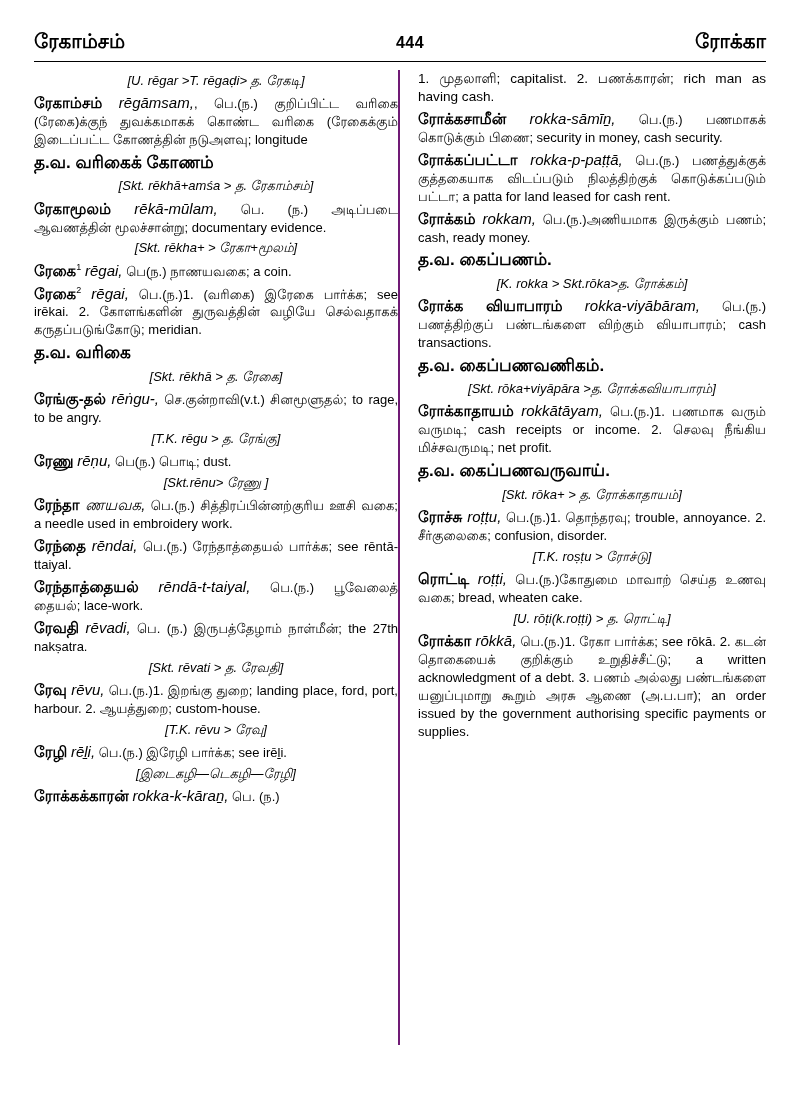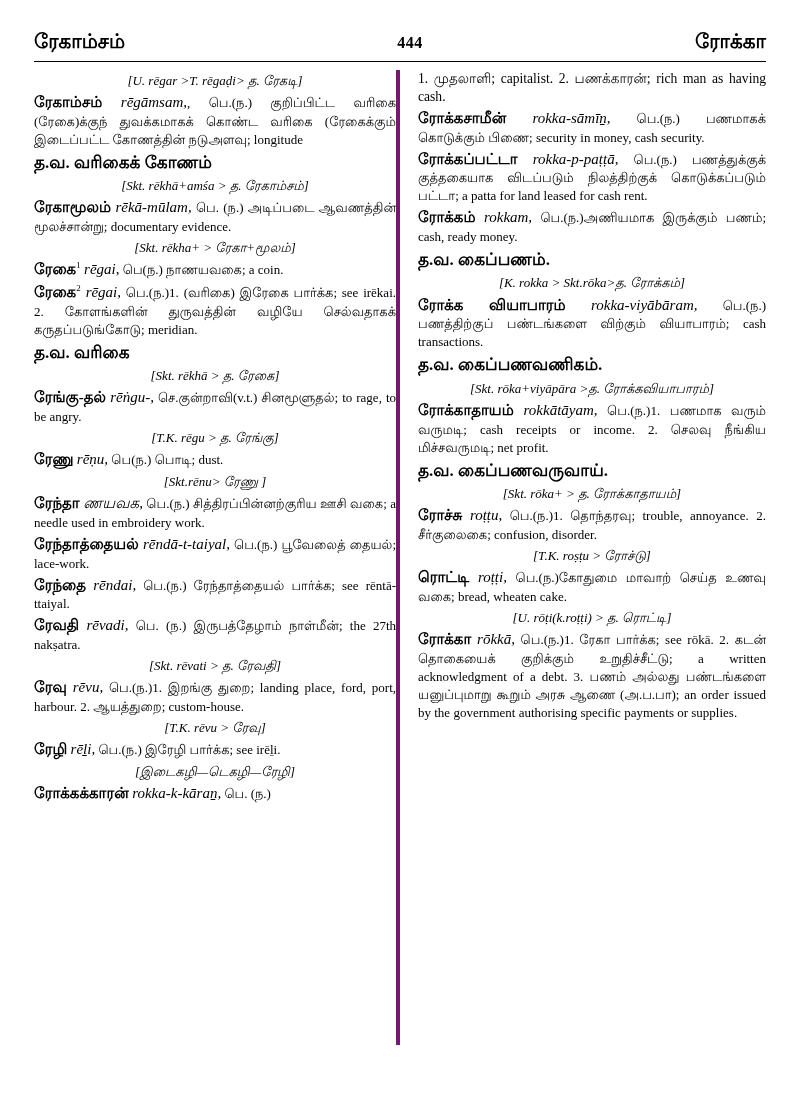--- a/index.html
+++ b/index.html
@@ -13,21 +13,20 @@
     font-family: "Liberation Sans", sans-serif;
     color: #000000;
     overflow: hidden;
   }
   .page {
     position: relative;
     width: 800px;
     height: 1100px;
     box-sizing: border-box;
     padding: 30px 34px 18px 34px;
-    font-family: Liberation Serif, serif;
   }
   .header {
     display: flex;
     align-items: baseline;
     justify-content: space-between;
     font-weight: bold;
     font-size: 20px;
     margin-bottom: 6px;
   }
   .header .hdr-left, .header .hdr-right {
@@ -47,21 +46,21 @@
     display: flex;
     height: 975px;
   }
   .col {
     width: 50%;
     box-sizing: border-box;
     font-size: 13.6px;
     line-height: 1.32;
   }
   .col-left {
-    border-right: 4px solid #701a75;
+    border-right: 2px solid #701a75;
   }
   .col-right {
     padding-left: 18px;
   }
   .entry {
     margin-bottom: 3px;
     text-align: justify;
     text-justify: inter-word;
   }
   .entry .hw {
@@ -115,22 +114,22 @@
         <div class="etym">[Skt. rēkha+ &gt; ரேகா+மூலம்]</div>
         <div class="entry"><span class="hw">ரேகை</span><sup>1</sup> <span class="translit">rēgai,</span><span class="tamil"> பெ(ந.) நாணயவகை; a coin.</span></div>
         <div class="entry"><span class="hw">ரேகை</span><sup>2</sup> <span class="translit">rēgai,</span><span class="tamil"> பெ.(ந.)1. (வரிகை) இரேகை பார்க்க; see irēkai. 2. கோளங்களின் துருவத்தின் வழியே செல்வதாகக் கருதப்படுங்கோடு; meridian.</span></div>
         <div class="small-note">த.வ. வரிகை</div>
         <div class="etym">[Skt. rēkhā &gt; த. ரேகை]</div>
         <div class="entry"><span class="hw">ரேங்கு-தல்</span> <span class="translit">rēṅgu-,</span><span class="tamil"> செ.குன்றாவி(v.t.) சினமூளுதல்; to rage, to be angry.</span></div>
         <div class="etym">[T.K. rēgu &gt; த. ரேங்கு]</div>
         <div class="entry"><span class="hw">ரேணு</span> <span class="translit">rēṇu,</span><span class="tamil"> பெ(ந.) பொடி; dust.</span></div>
         <div class="etym">[Skt.rēnu&gt; ரேணு ]</div>
         <div class="entry"><span class="hw">ரேந்தா</span> <span class="translit">ணயவக,</span><span class="tamil"> பெ.(ந.) சித்திரப்பின்னற்குரிய ஊசி வகை; a needle used in embroidery work.</span></div>
+        <div class="entry"><span class="hw">ரேந்தை</span> <span class="translit">rēndai,</span><span class="tamil"> பெ.(ந.) ரேந்தாத்தையல் பார்க்க; see rēntā-ttaiyal.</span></div>
         <div class="entry"><span class="hw">ரேந்தாத்தையல்</span> <span class="translit">rēndā-t-taiyal,</span><span class="tamil"> பெ.(ந.) பூவேலைத் தையல்; lace-work.</span></div>
-        <div class="entry"><span class="hw">ரேந்தை</span> <span class="translit">rēndai,</span><span class="tamil"> பெ.(ந.) ரேந்தாத்தையல் பார்க்க; see rēntā-ttaiyal.</span></div>
         <div class="entry"><span class="hw">ரேவதி</span> <span class="translit">rēvadi,</span><span class="tamil"> பெ. (ந.) இருபத்தேழாம் நாள்மீன்; the 27th nakṣatra.</span></div>
         <div class="etym">[Skt. rēvati &gt; த. ரேவதி]</div>
         <div class="entry"><span class="hw">ரேவு</span> <span class="translit">rēvu,</span><span class="tamil"> பெ.(ந.)1. இறங்கு துறை; landing place, ford, port, harbour. 2. ஆயத்துறை; custom-house.</span></div>
         <div class="etym">[T.K. rēvu &gt; ரேவு]</div>
         <div class="entry"><span class="hw">ரேழி</span> <span class="translit">rēḻi,</span><span class="tamil"> பெ.(ந.) இரேழி பார்க்க; see irēḻi.</span></div>
         <div class="etym">[இடைகழி—டெகழி—ரேழி]</div>
         <div class="entry"><span class="hw">ரோக்கக்காரன்</span> <span class="translit">rokka-k-kāraṉ,</span><span class="tamil"> பெ. (ந.)</span></div>
       </div>
     <div class="col col-right" id="col-right">
         <div class="entry">1. முதலாளி; capitalist. 2. பணக்காரன்; rich man as having cash.</div>

